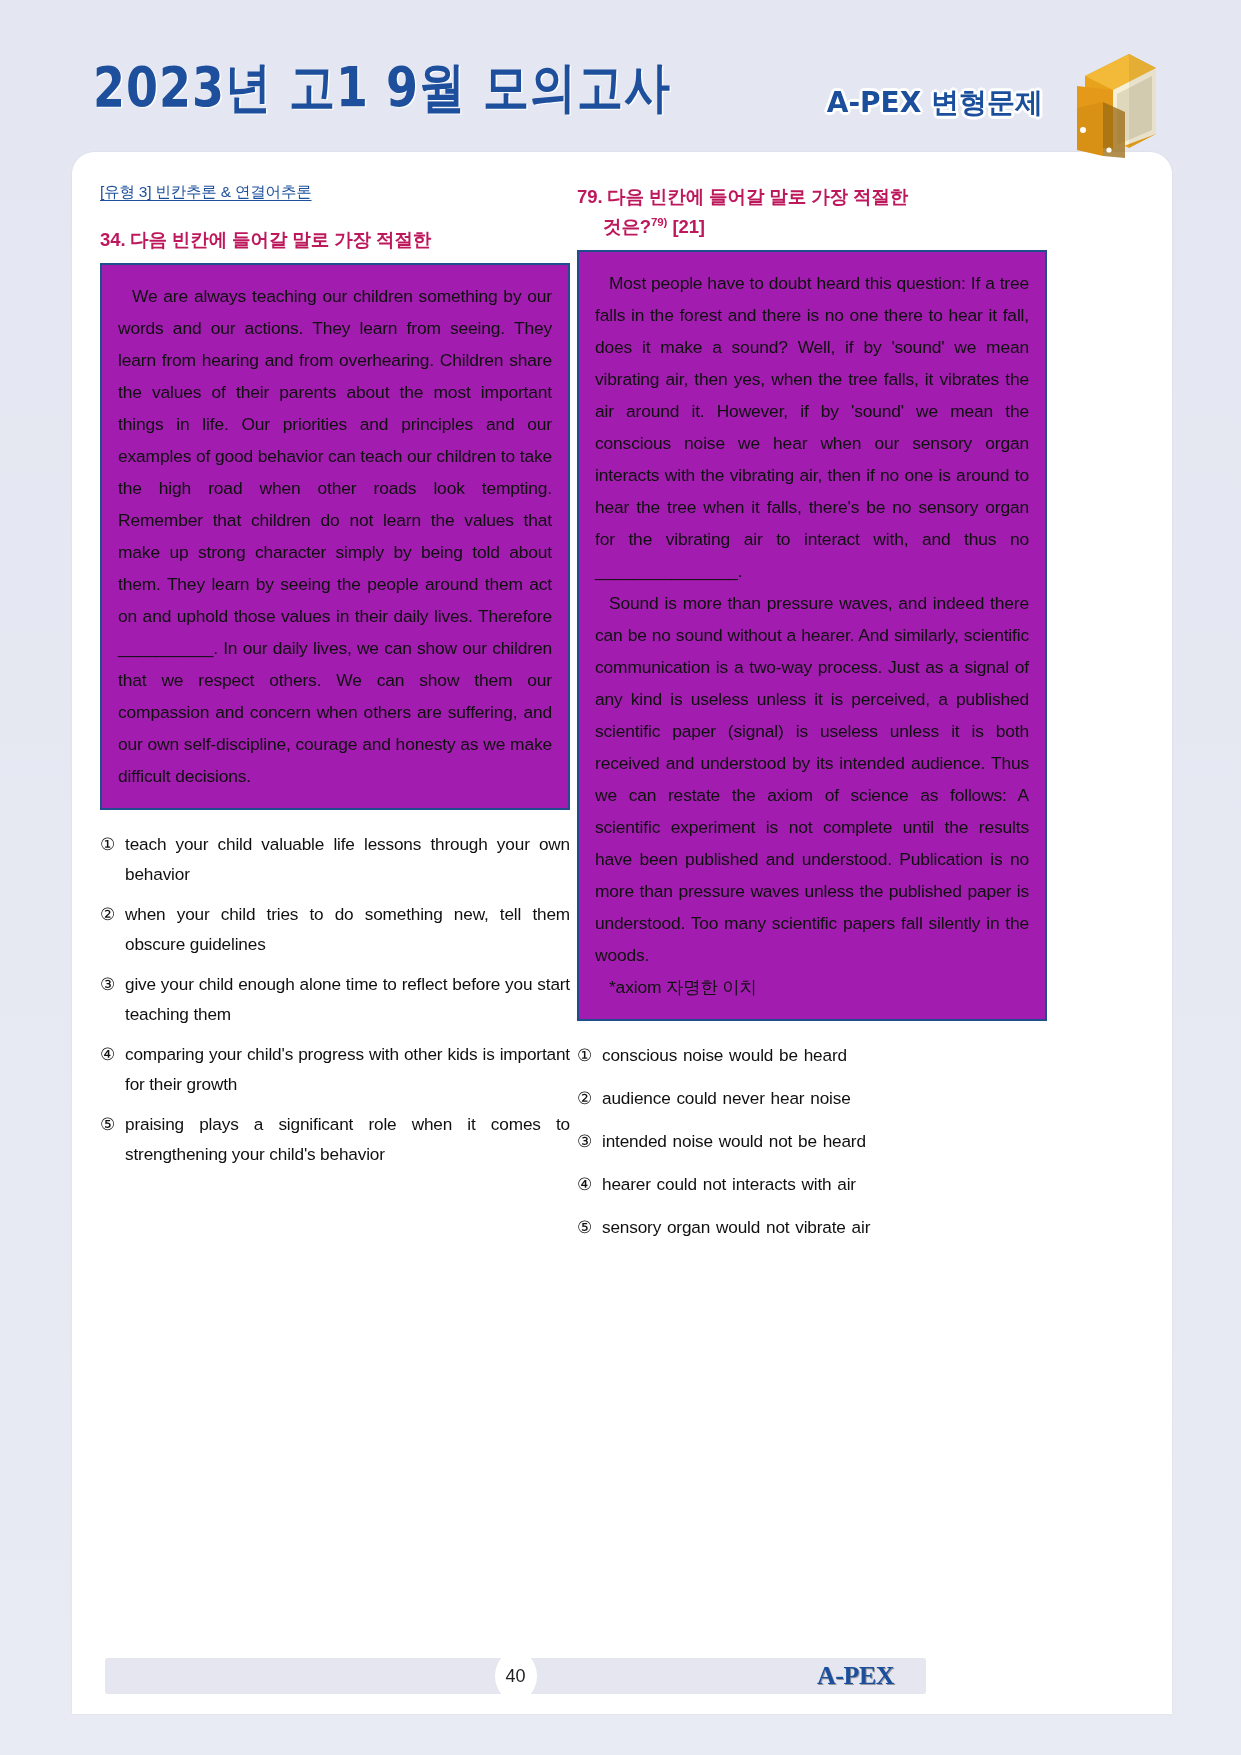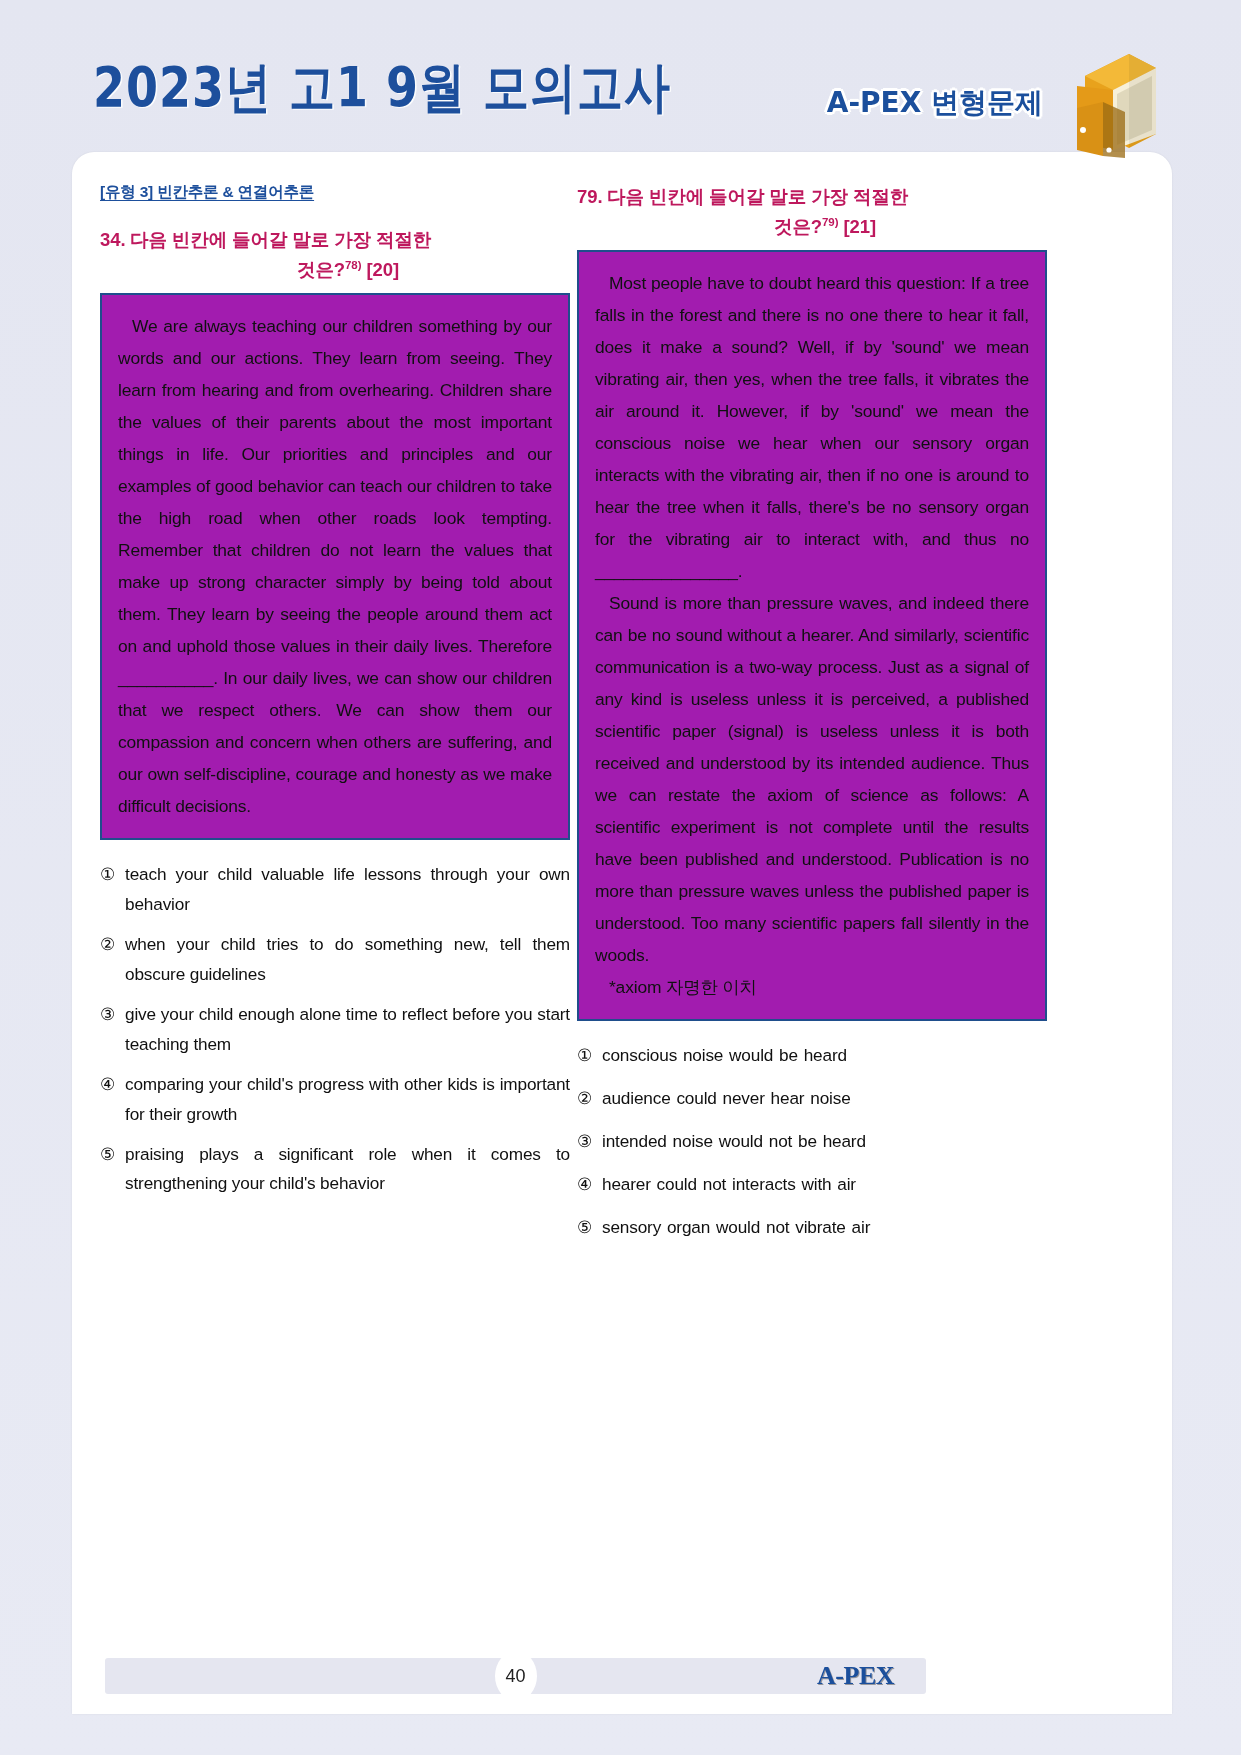--- a/index.html
+++ b/index.html
@@ -98,21 +98,21 @@
     position: absolute;
     top: 0;
     width: 470px;
   }
   .col-left  { left: 28px; }
   .col-right { left: 505px; }
 
   
   .section-tag {
     font-size: 15.5px;
-    font-weight: bold;
+    font-weight: normal;
     color: #1d4f9c;
     text-decoration: underline;
     text-underline-offset: 3px;
     margin-top: 30px;
     margin-bottom: 22px;
     letter-spacing: -0.2px;
   }
 
   
   .q-stem {
@@ -120,21 +120,21 @@
     font-weight: bold;
     color: #be185d;
     line-height: 1.62;
     text-align: justify;
     text-justify: inter-word;
     letter-spacing: -0.1px;
   }
   .q-stem .stem-line2 {
     display: block;
     padding-left: 26px;
-    text-align: center;
+    text-align: left;
   }
   .q-stem sup {
     font-size: 11.5px;
     vertical-align: super;
     font-weight: bold;
   }
   .q-num-head {
     display: inline-block;
     min-width: 30px;
   }
@@ -265,21 +265,20 @@
 </div>
 
 <div class="content">
 
   <div class="col col-left">
 
     <div class="section-tag">[유형 3] 빈칸추론 &amp; 연결어추론</div>
 
     <div class="q-stem">
       <span class="q-num-head">34.</span><span>다음  빈칸에  들어갈  말로  가장  적절한</span>
-      <span class="stem-line2"><span>것은?</span><sup>78)</sup>&nbsp;<span>[20]</span></span>
     </div>
 
     <div class="passage-box">
       <p>We are always teaching our children something by our words and our actions. They learn from seeing. They learn from hearing and from overhearing. Children share the values of their parents about the most important things in life. Our priorities and principles and our examples of good behavior can teach our children to take the high road when other roads look tempting. Remember that children do not learn the values that make up strong character simply by being told about them. They learn by seeing the people around them act on and uphold those values in their daily lives. Therefore __________. In our daily lives, we can show our children that we respect others. We can show them our compassion and concern when others are suffering, and our own self-discipline, courage and honesty as we make difficult decisions.</p>
     </div>
 
     <div class="choices">
       <div class="choice">
         <span class="choice-marker">①</span>
         <span class="choice-text wide-space">teach your child valuable life lessons through your own behavior</span>

